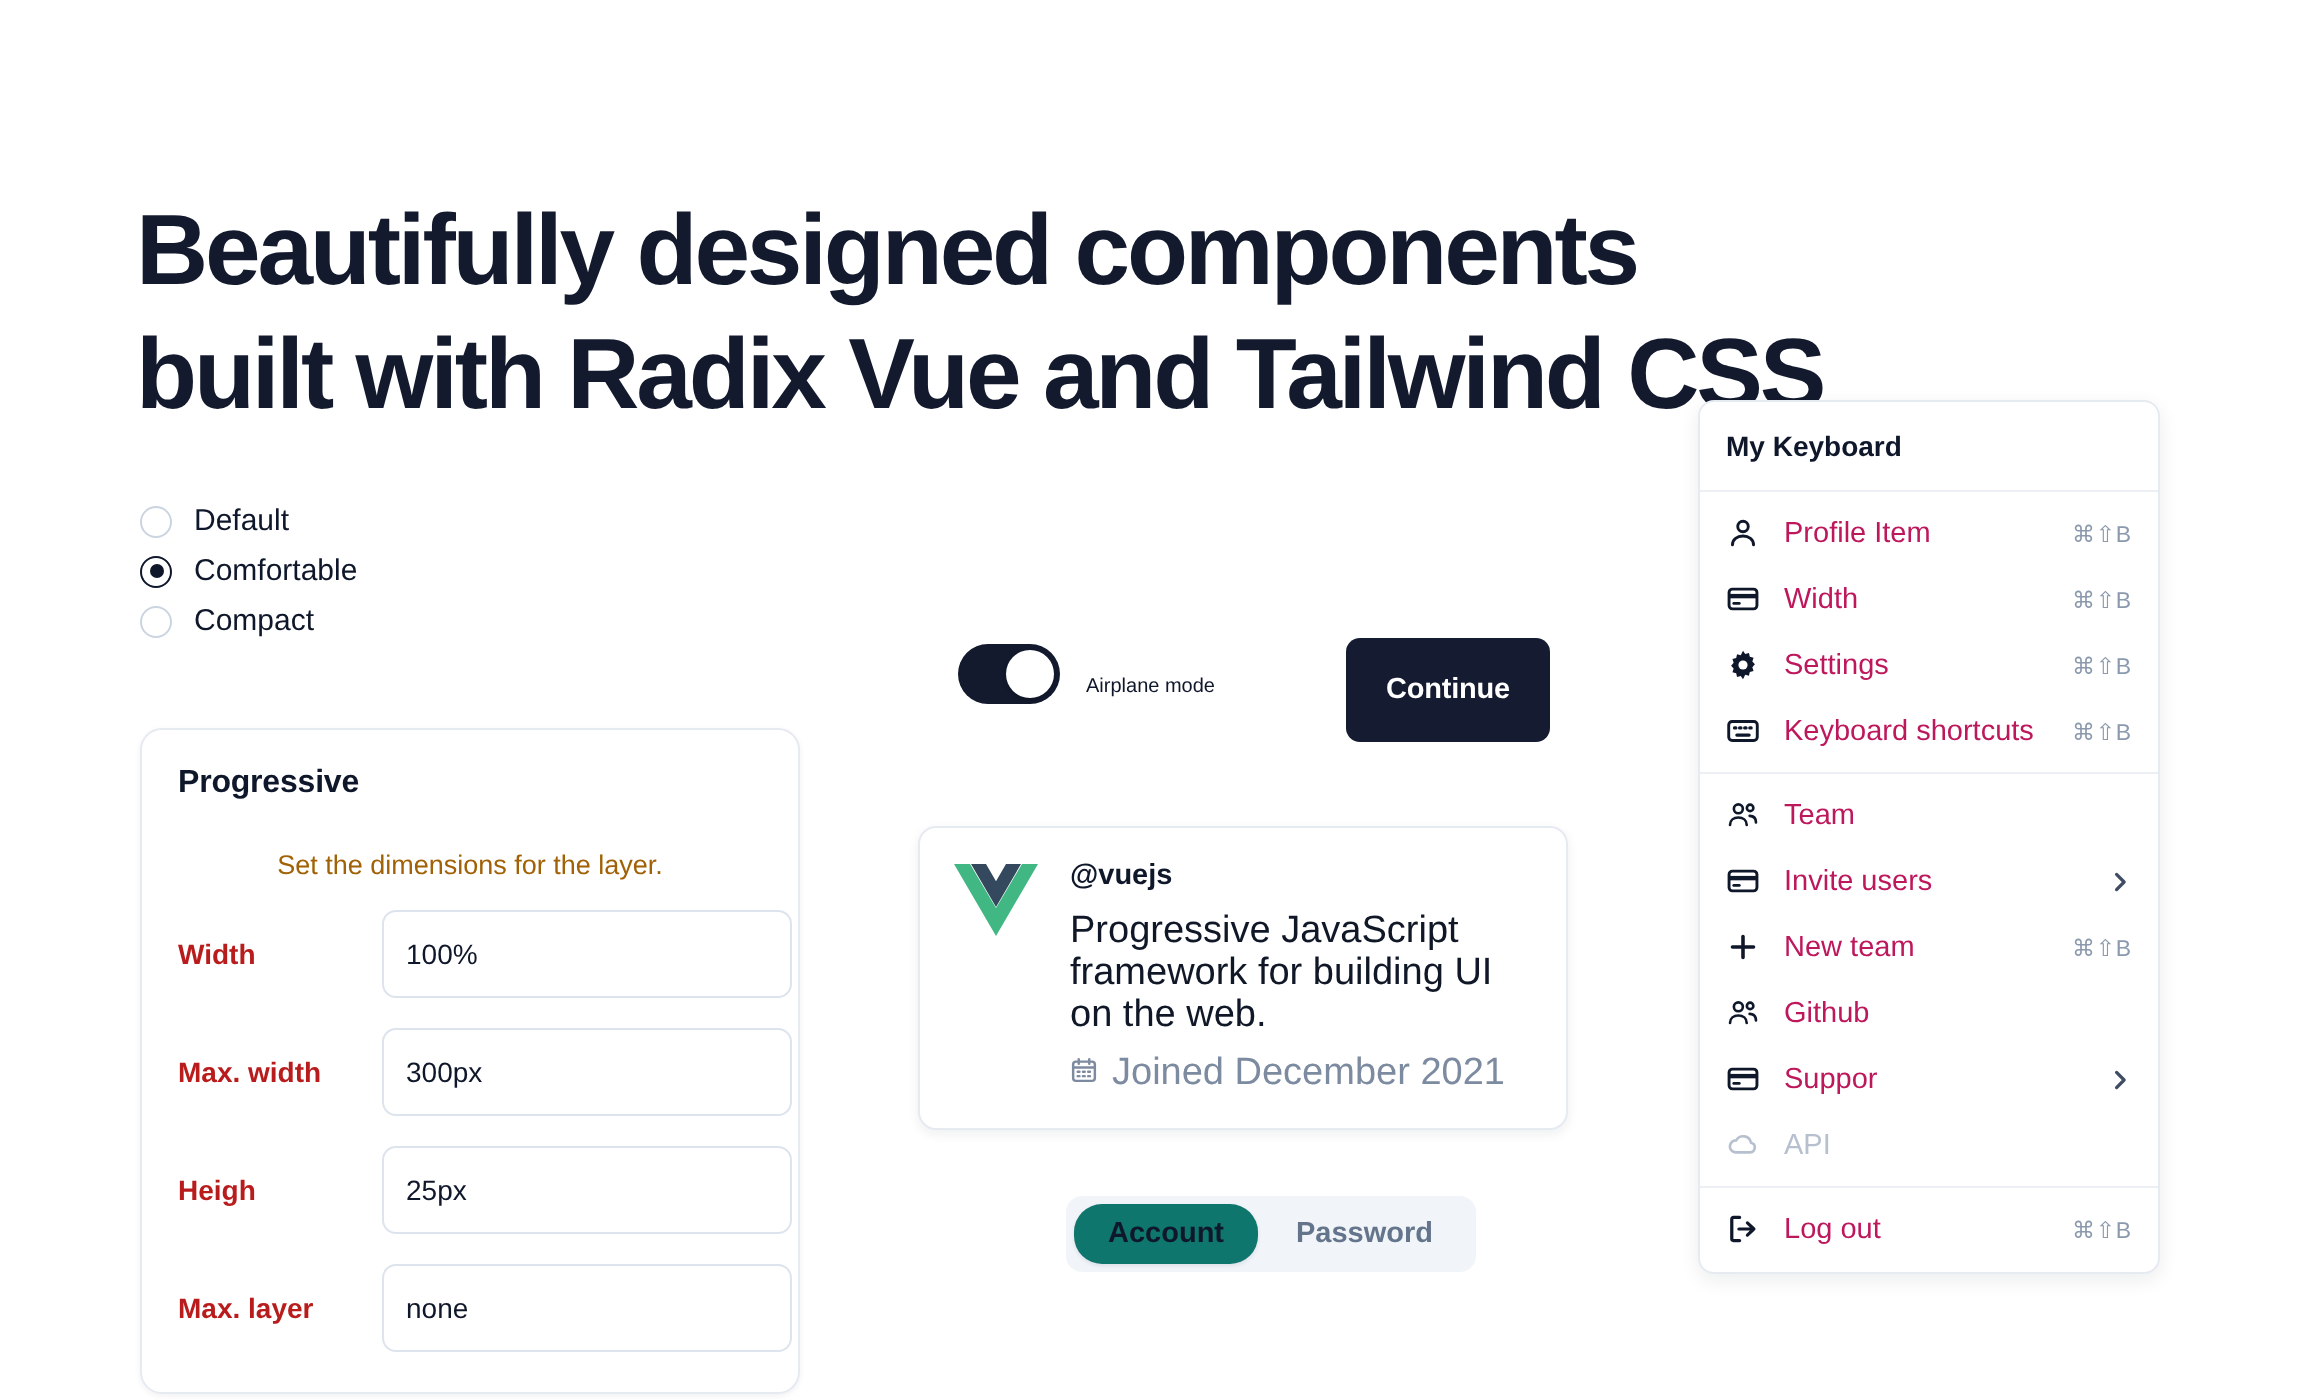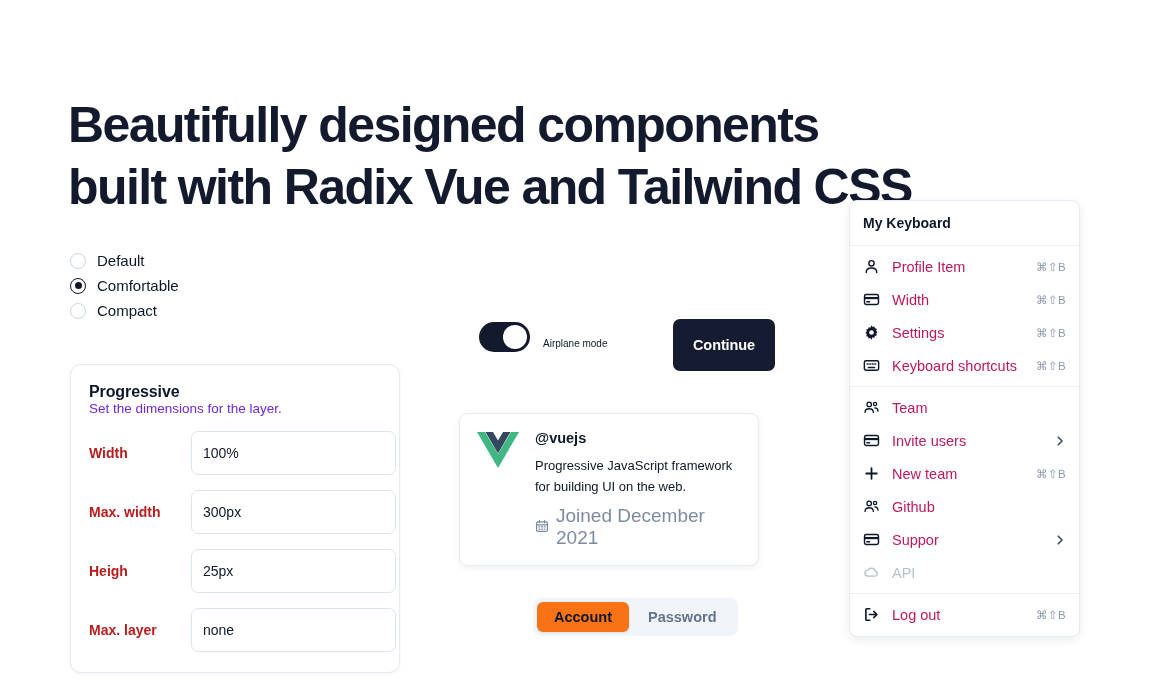--- a/index.html
+++ b/index.html
@@ -89,22 +89,23 @@
     box-sizing: border-box;
   }
   #dimensions-title {
     font-size: 16px;
     font-weight: bold;
     color: #0f172a;
     letter-spacing: -0.1px;
   }
   #dimensions-desc {
     font-size: 13.5px;
-    color: #6d28d9;
-    margin-top: 0;
+    color: #a16207;
+    margin-top: 24px;
+    text-align: center;
   }
   .dim-row {
     display: flex;
     align-items: center;
     margin-top: 15px;
   }
   .dim-label {
     width: 102px;
     flex: 0 0 auto;
     font-size: 14px;
@@ -173,21 +174,21 @@
     font-weight: bold;
     cursor: pointer;
     letter-spacing: -0.1px;
   }
 
   
   #hover-card {
     position: absolute;
     left: 459px;
     top: 413px;
-    width: 300px;
+    width: 325px;
     background: #ffffff;
     border: 1px solid #e6eaf1;
     border-radius: 9px;
     box-shadow: 0 2px 6px rgba(16,24,40,0.07);
     box-sizing: border-box;
     padding: 16px 17px;
     display: flex;
     gap: 16px;
   }
   #vue-logo {
@@ -197,21 +198,21 @@
     margin-top: 2px;
   }
   #hover-card-body { flex: 1 1 auto; }
   #hover-card-handle {
     font-size: 14.5px;
     font-weight: bold;
     color: #0f172a;
   }
   #hover-card-desc {
     margin-top: 9px;
-    font-size: 13px;
+    font-size: 19px;
     line-height: 21px;
     color: #101828;
   }
   #hover-card-joined {
     margin-top: 8px;
     display: flex;
     align-items: center;
     gap: 7px;
     font-size: 19px;
     color: #7d8ba1;
@@ -233,23 +234,24 @@
     border-radius: 6px;
     font-size: 14.5px;
     font-weight: bold;
     color: #64748b;
     cursor: pointer;
     background: transparent;
     border: none;
     font-family: "Liberation Sans", sans-serif;
   }
   .tab.active {
-    background: #f97316;
+    background: #0f766e;
     color: #0f172a;
     box-shadow: 0 1px 2px rgba(16,24,40,0.09);
+    border-radius: 14px;
   }
 
   
   #account-menu {
     position: absolute;
     left: 849px;
     top: 200px;
     width: 231px;
     background: #ffffff;
     border: 1px solid #e6eaf1;

